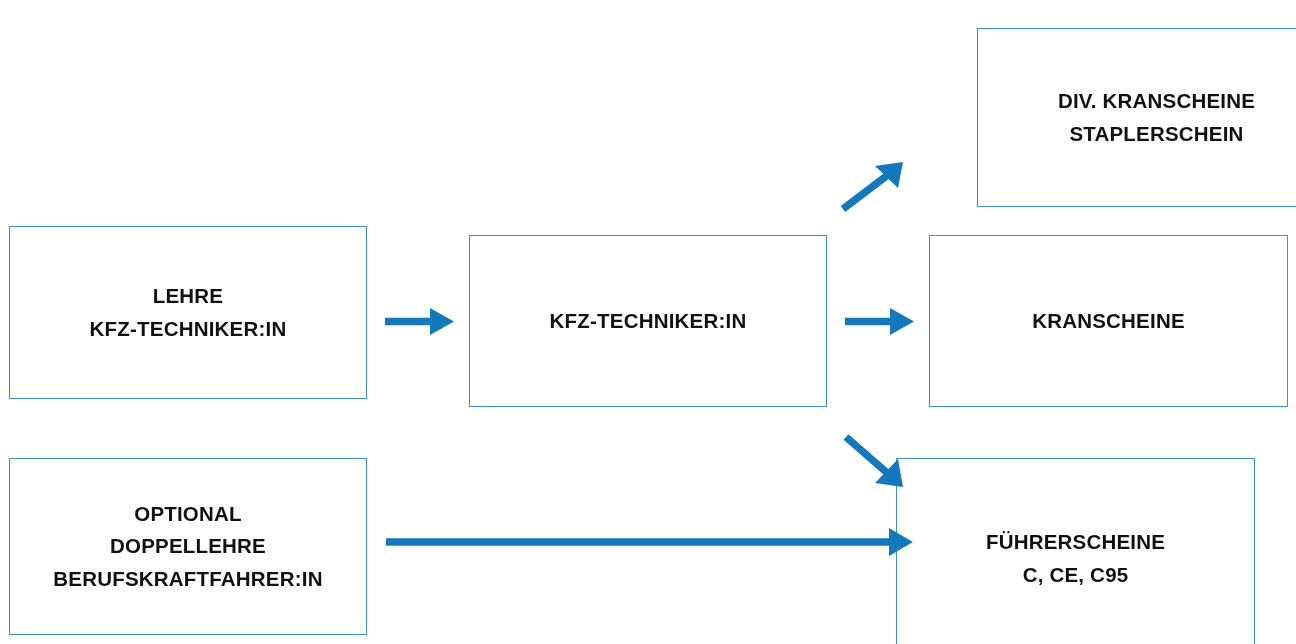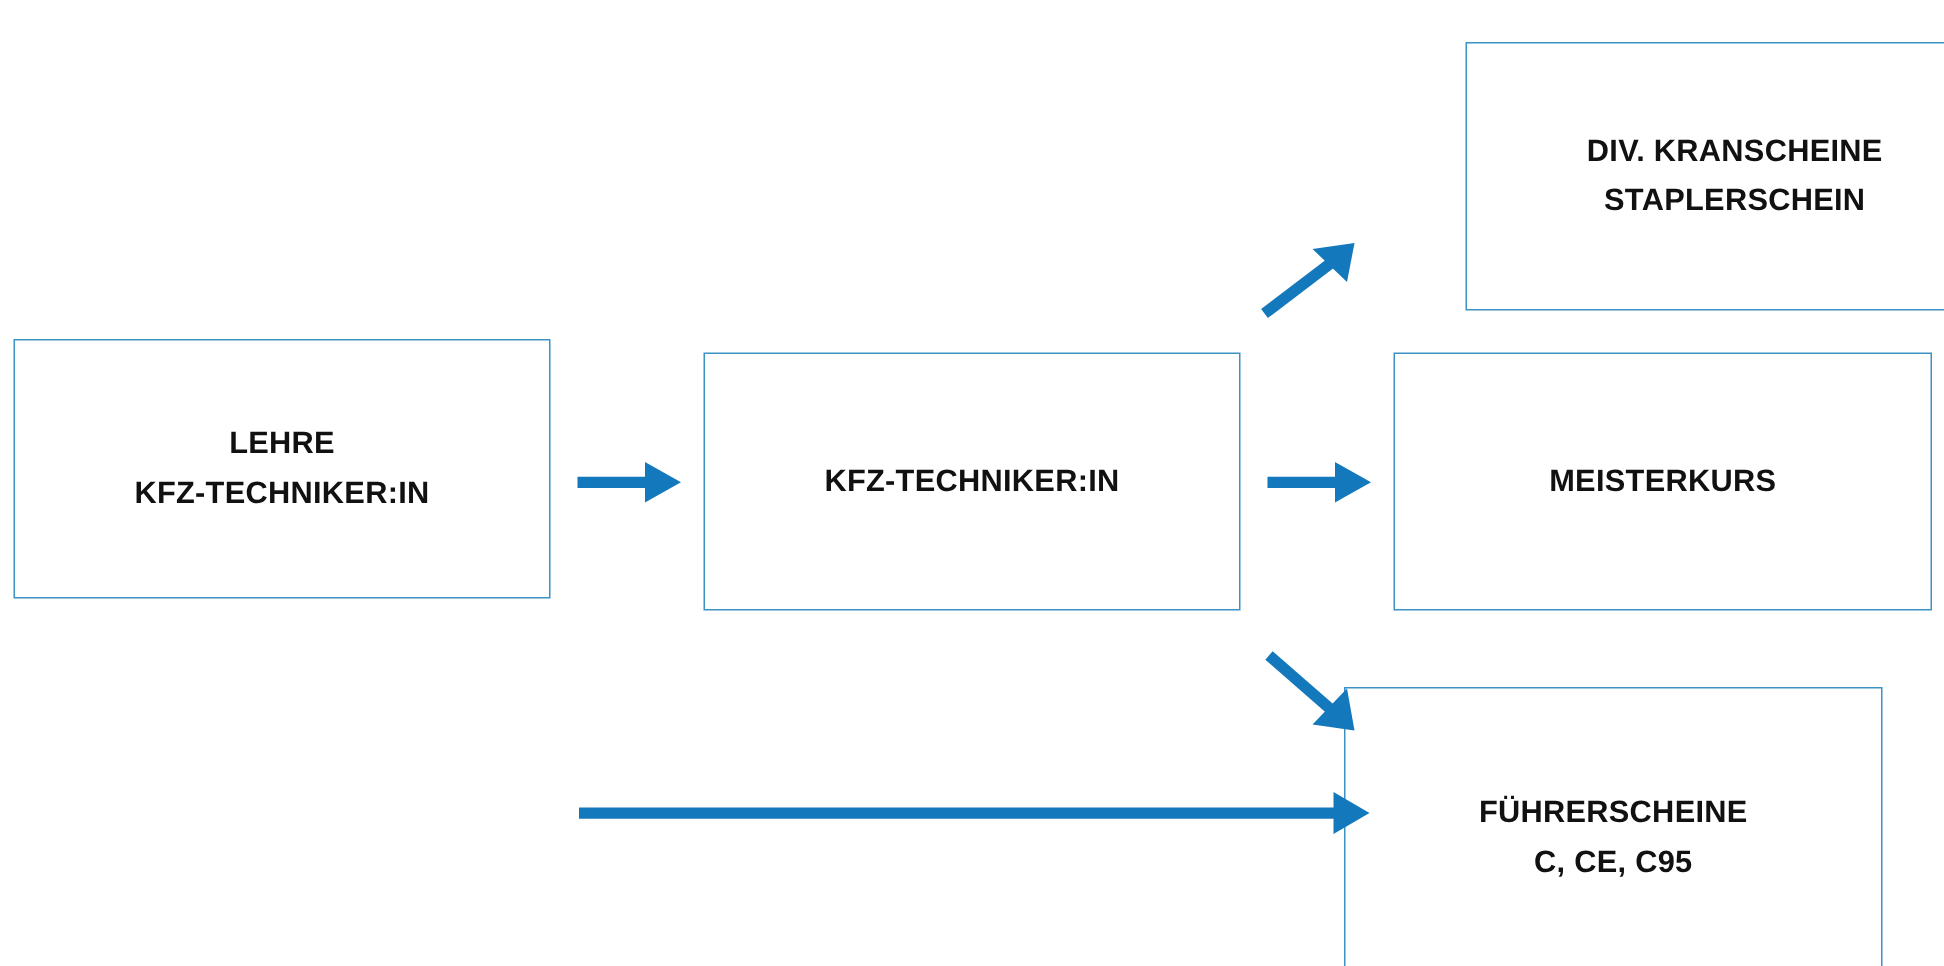--- a/index.html
+++ b/index.html
@@ -65,28 +65,33 @@
 
   <div class="node" id="node-lehre">
     <span class="node-label">LEHRE
 KFZ-TECHNIKER:IN</span>
   </div>
 
   <div class="node" id="node-kfz">
     <span class="node-label">KFZ-TECHNIKER:IN</span>
   </div>
 
+  <div class="node" id="node-optional">
+    <span class="node-label">OPTIONAL
+DOPPELLEHRE
+BERUFSKRAFTFAHRER:IN</span>
+  </div>
 
   <div class="node" id="node-kranscheine">
     <span class="node-label">DIV. KRANSCHEINE
 STAPLERSCHEIN</span>
   </div>
 
   <div class="node" id="node-meisterkurs">
-    <span class="node-label">MEISTERKURS</span>
+    <span class="node-label">KRANSCHEINE</span>
   </div>
 
   <div class="node" id="node-fuehrerscheine">
     <span class="node-label">FÜHRERSCHEINE
 C, CE, C95</span>
   </div>
 
   <svg id="connectors" viewBox="0 0 1296 644" width="1296" height="644" xmlns="http://www.w3.org/2000/svg">
 
     <g>

